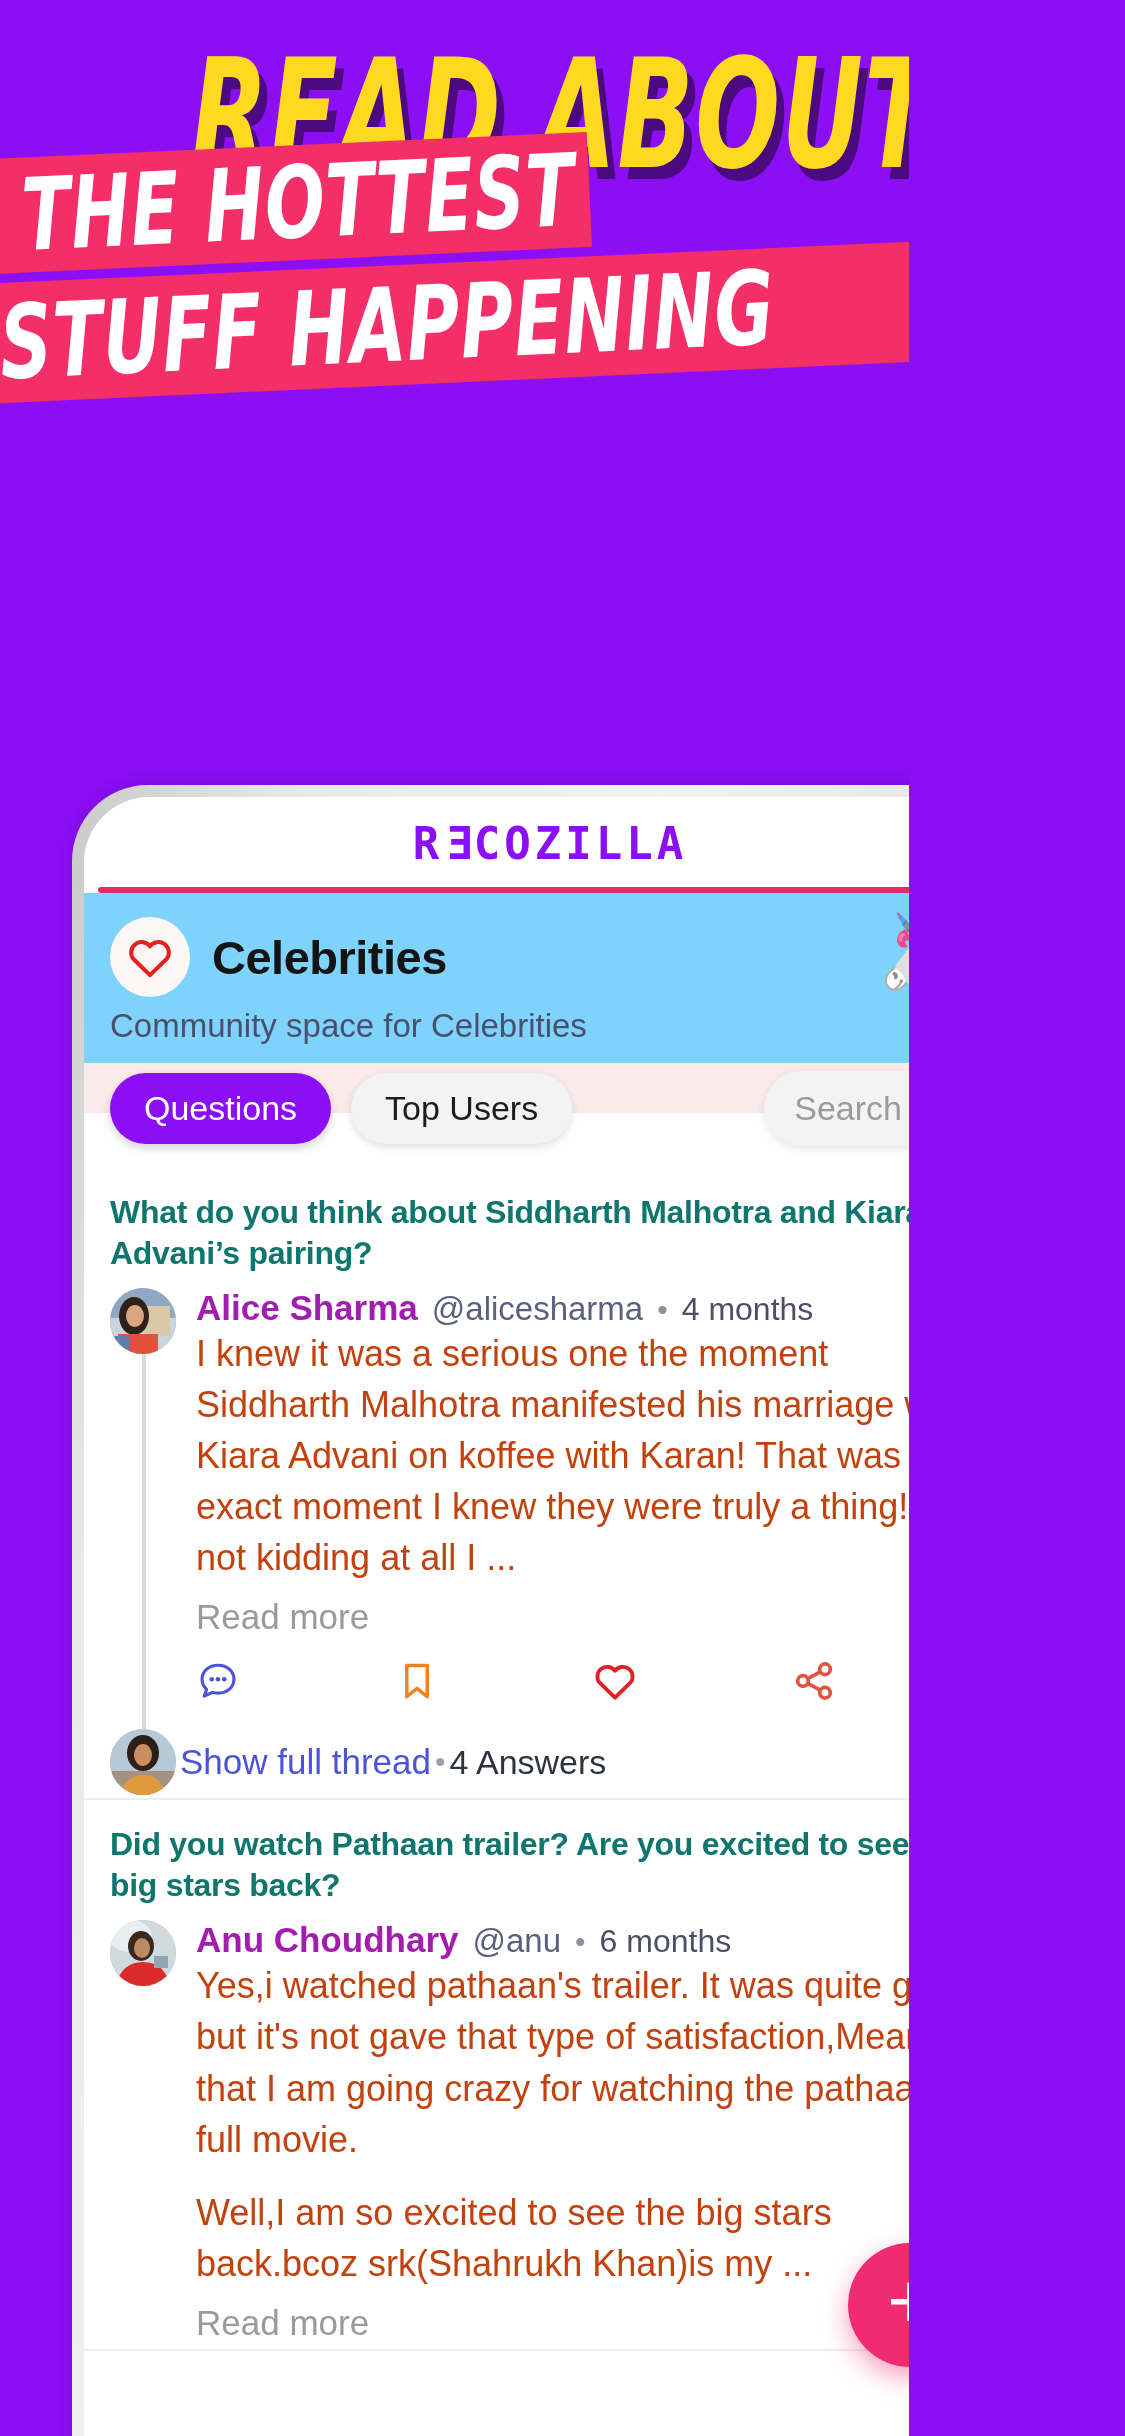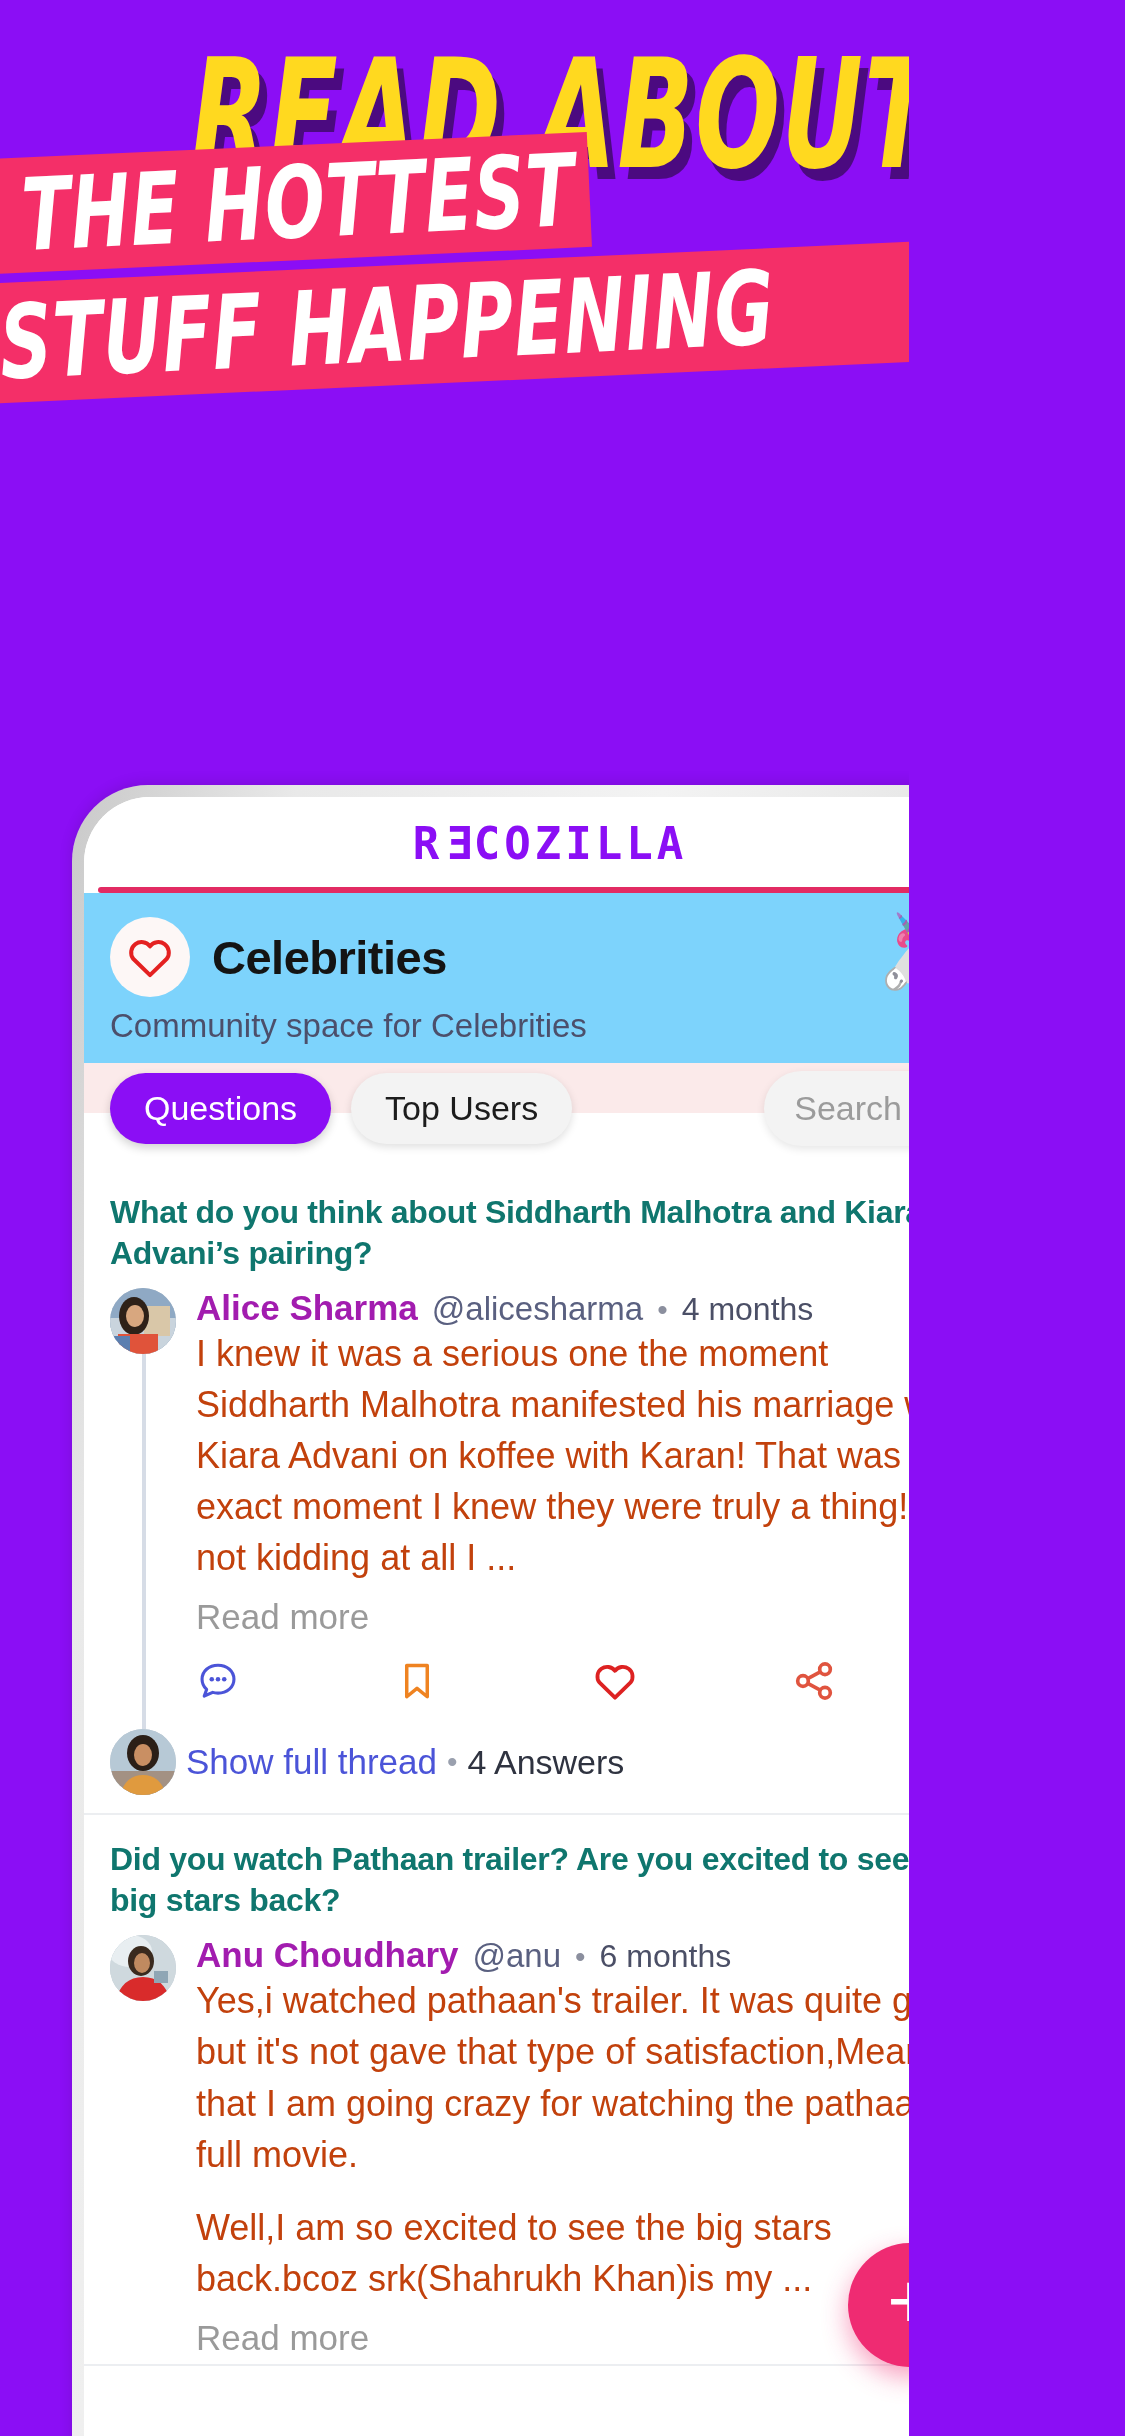--- a/index.html
+++ b/index.html
@@ -154,22 +154,22 @@
   .mtime{ font-size:32px; color:#4b4f66; }
   .atext{
     font-size:36px; line-height:1.42; color:#c2410c; margin-top:0;
   }
   .atext p + p{ margin-top:22px; }
   .readmore{ font-size:35px; color:#9a9a9a; margin-top:14px; }
 
   .actions{ display:flex; align-items:center; margin:22px 0 10px 0; }
   .actions .act{ flex:1 1 0; display:flex; justify-content:flex-start; }
   .thread-row{
-    display:flex; align-items:center; gap:10px;
-    padding:10px 0 18px 0; position:relative;
+    display:flex; align-items:center; gap:4px;
+    padding:10px 0 3px 0; position:relative;
   }
   .thread-link{ font-size:35px; color:#4b54d8; }
   .thread-sep{ color:#9aa0ae; font-size:30px; }
   .thread-count{ font-size:34px; color:#2f3340; }
 
   
   .fab{
     position:absolute; right:44px; bottom:118px;
     width:124px; height:124px; border-radius:50%;
     background:#ef2b72; box-shadow:0 10px 26px rgba(239,43,114,.45);

